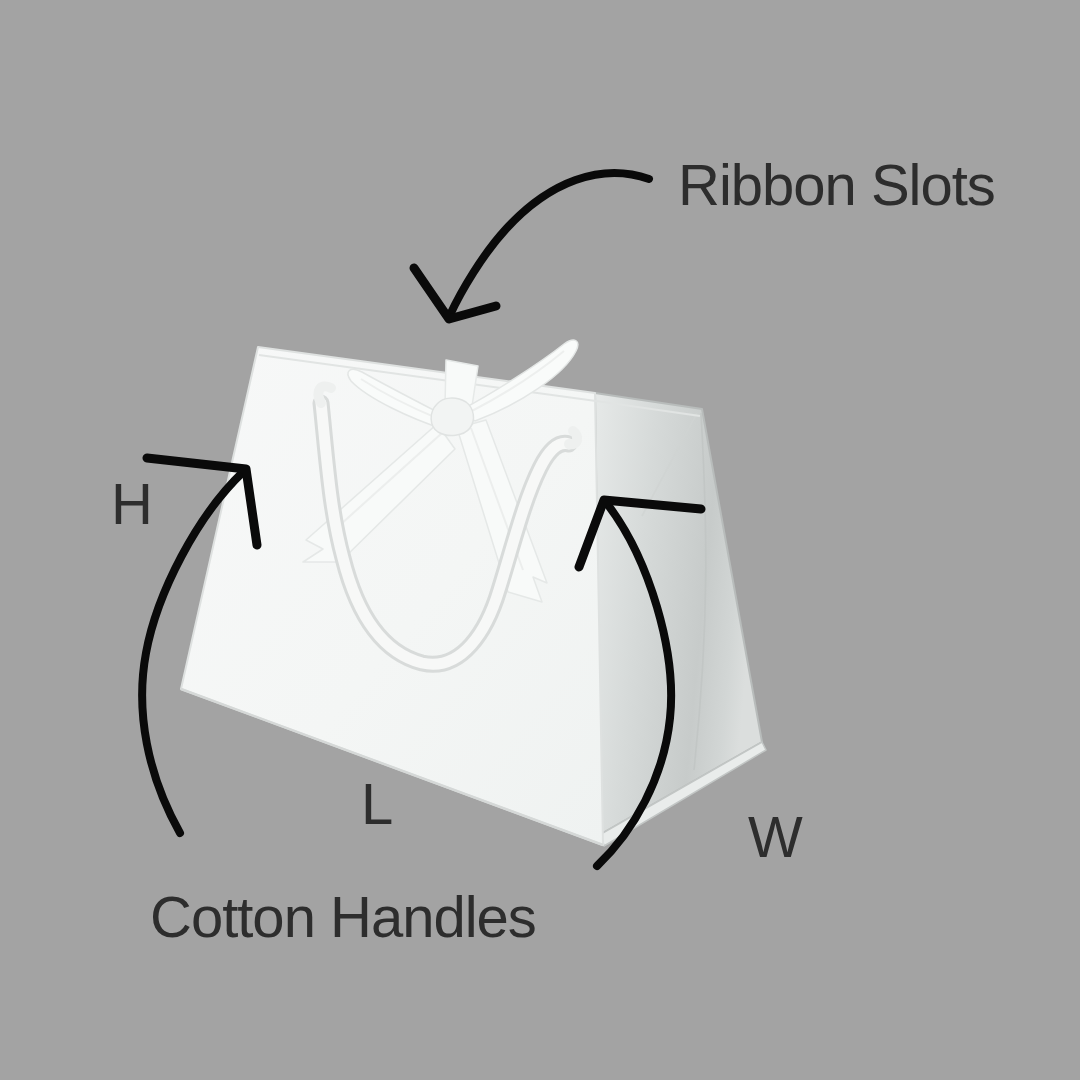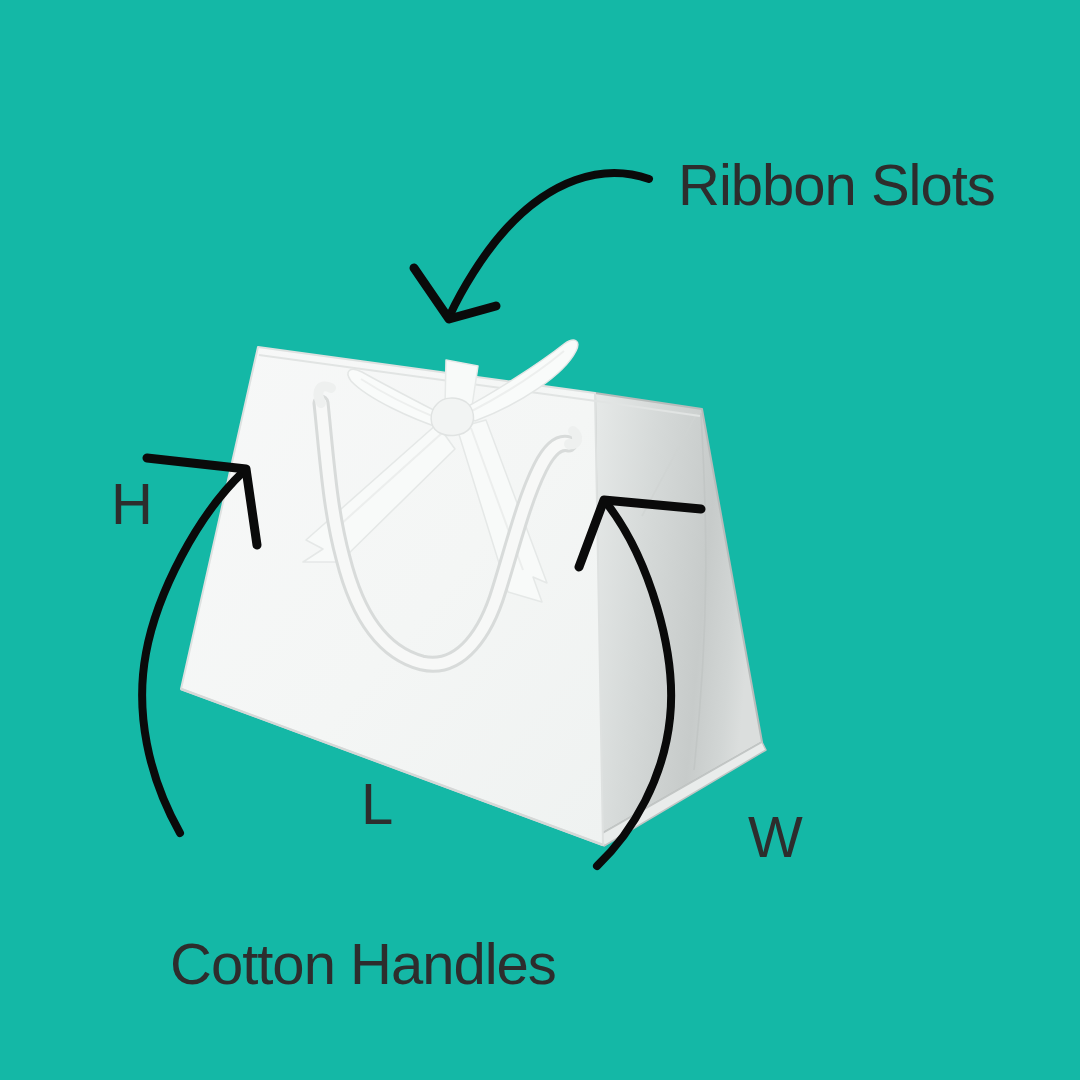--- a/index.html
+++ b/index.html
@@ -1,37 +1,37 @@
 <!DOCTYPE html>
 <html><head>
 <meta charset="utf-8">
 <style>
   html,body{margin:0;padding:0;background:#ffffff;}
   .stage{
     position:relative;
     width:1080px;height:1080px;
-    background:#14b8a6;
+    background:#a3a3a3;
     overflow:hidden;
     font-family:"Liberation Sans", sans-serif;
   }
   .stage svg{position:absolute;left:0;top:0;}
   .label{
     position:absolute;
     color:#2d2d2d;
     font-size:58px;
     letter-spacing:-1px;
     line-height:1;
     white-space:nowrap;
     user-select:none;
   }
   .label-ribbon-slots{left:678px;top:156px;}
   .label-height{left:111px;top:475px;}
   .label-length{left:361px;top:775px;}
   .label-width{left:748px;top:808px;}
-  .label-cotton-handles{left:170px;top:888px;margin-top:47px;}
+  .label-cotton-handles{left:150px;top:888px;}
 </style>
 </head>
 <body>
 
 <div class="stage">
 
   <svg width="1080" height="1080" viewBox="0 0 1080 1080">
     <defs>
       <linearGradient id="faceGrad" x1="0" y1="0" x2="1" y2="1">
         <stop offset="0" stop-color="#f7f8f8"></stop>

